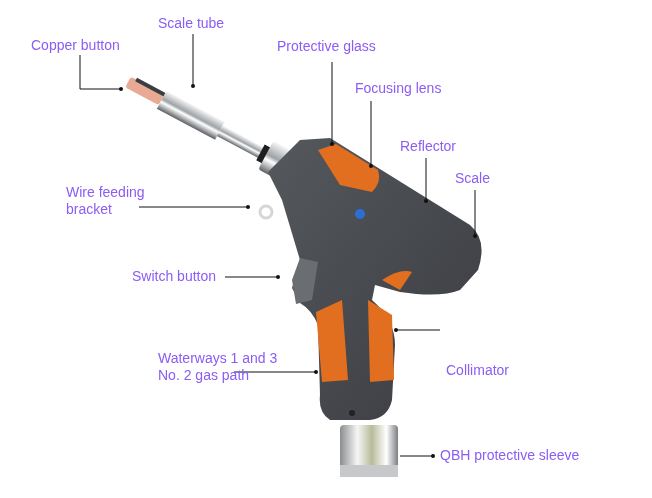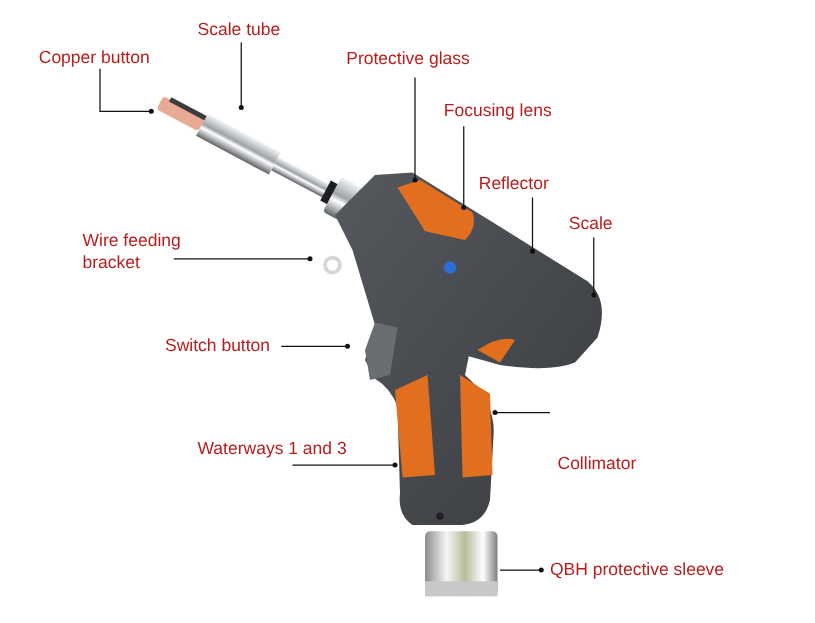--- a/index.html
+++ b/index.html
@@ -1,18 +1,18 @@
 <!DOCTYPE html>
 <html><head>
 <meta charset="utf-8">
 <style>
   html, body { margin: 0; padding: 0; background: #ffffff; }
   body { width: 652px; height: 498px; position: relative; overflow: hidden;
          font-family: "Liberation Sans", sans-serif; }
-  .label { position: absolute; font-size: 14px; color: #b91c1c; white-space: nowrap; line-height: 17px; }
+  .label { position: absolute; font-size: 14px; color: #8b5cf6; white-space: nowrap; line-height: 17px; }
   .label.center { text-align: left; }
   svg { position: absolute; left: 0; top: 0; }
 </style>
 </head>
 <body>
 
 <svg width="652" height="498" viewBox="0 0 652 498">
   <defs>
     <linearGradient id="chromeG" x1="0" y1="0" x2="0" y2="1">
       <stop offset="0" stop-color="#f4f5f6"></stop>
@@ -89,24 +89,25 @@
     <circle cx="316" cy="372" r="2"></circle>
     <circle cx="396" cy="330" r="2"></circle>
     <circle cx="433" cy="456" r="2"></circle>
   </g>
 </svg>
 
 <div class="label" style="left:31px;top:37px;">Copper button</div>
 <div class="label" style="left:158px;top:15px;">Scale tube</div>
 <div class="label" style="left:277px;top:38px;">Protective glass</div>
 <div class="label" style="left:355px;top:80px;">Focusing lens</div>
-<div class="label" style="left:383px;top:138px;">Reflector</div>
+<div class="label" style="left:400px;top:138px;">Reflector</div>
 <div class="label" style="left:455px;top:170px;">Scale</div>
 <div class="label center" style="left:66px;top:184px;width:70px;">
   <div>Wire feeding</div>
   <div>bracket</div>
 </div>
 <div class="label" style="left:132px;top:268px;">Switch button</div>
 <div class="label" style="left:446px;top:322px;margin-top:40px;">Collimator</div>
 <div class="label center" style="left:110px;top:350px;width:130px;margin-left:48px;">
   <div>Waterways 1 and 3</div>
+  <div>No. 2 gas path</div>
 </div>
 <div class="label" style="left:440px;top:447px;text-align:right;">QBH protective sleeve</div>
 
 </body></html>

